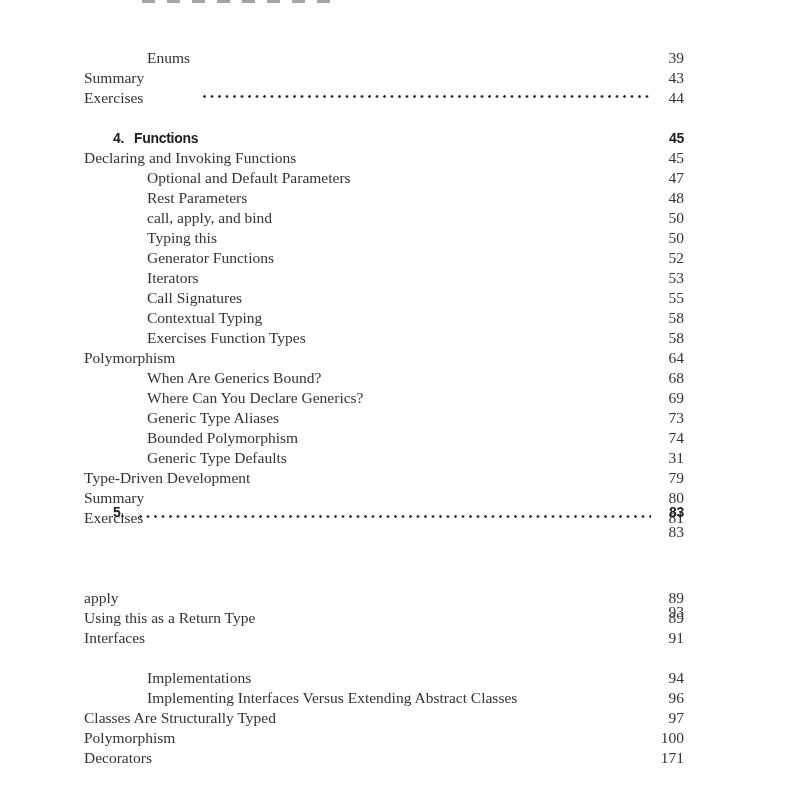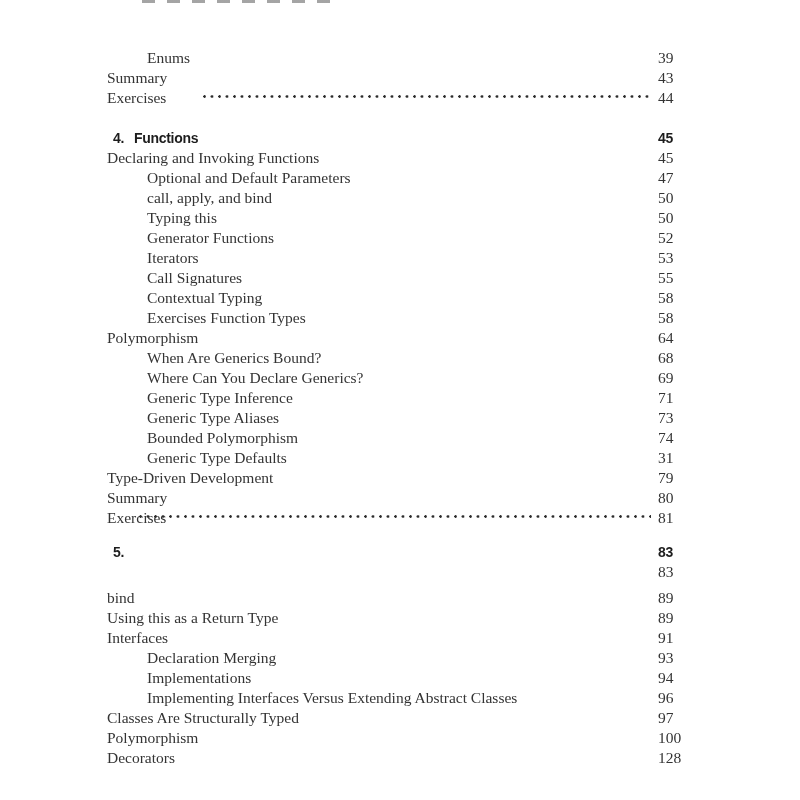--- a/index.html
+++ b/index.html
@@ -36,21 +36,21 @@
     width: 684px;
   }
   .row {
     display: flex;
     align-items: baseline;
     height: 20px;
     line-height: 20px;
     font-size: 15.5px;
     white-space: nowrap;
   }
-  .row.l1 { padding-left: 107px; }
+  .row.l1 { padding-left: 84px; }
   .row.l2 { padding-left: 147px; }
   .row.chapter {
     padding-left: 113px;
     margin-top: 20px;
     font-family: "Liberation Sans", "DejaVu Sans", sans-serif;
     font-weight: 700;
     font-size: 14px;
     letter-spacing: -0.3px;
     color: #1d1d1d;
   }
@@ -68,22 +68,21 @@
     height: 3px;
     align-self: flex-end;
     margin: 0 7px 4px 5px;
     background-image: radial-gradient(circle at 1.5px 1.5px, #2c2c2c 1.05px, rgba(0,0,0,0) 1.55px);
     background-size: 7.5px 3px;
     background-repeat: repeat-x;
   }
   .page-num {
     flex: 0 0 auto;
     min-width: 26px;
-    text-align: left;
-    margin-top: 40px;
+    text-align: right;
   }
 </style>
 </head>
 <body>
 
 <div class="page">
   <div class="top-artifact"></div>
   <div class="toc">
       <div class="row l2">
 
@@ -122,20 +121,27 @@
   </div>
       <div class="row l2">
 
     <span class="label">Optional and Default Parameters</span>
 
     <span class="fill"></span>
     <span class="page-num">47</span>
   </div>
       <div class="row l2">
 
+    <span class="label">Rest Parameters</span>
+
+    <span class="fill"></span>
+    <span class="page-num">48</span>
+  </div>
+      <div class="row l2">
+
     <span class="label">call, apply, and bind</span>
 
     <span class="fill"></span>
     <span class="page-num">50</span>
   </div>
       <div class="row l2">
 
     <span class="label">Typing this</span>
 
     <span class="fill"></span>
@@ -189,27 +195,20 @@
 
     <span class="fill"></span>
     <span class="page-num">68</span>
   </div>
       <div class="row l2">
 
     <span class="label">Where Can You Declare Generics?</span>
 
     <span class="fill"></span>
     <span class="page-num">69</span>
-  </div>
-      <div class="row l2">
-
-    <span class="label">Generic Type Inference</span>
-
-    <span class="fill"></span>
-    <span class="page-num">71</span>
   </div>
       <div class="row l2">
 
     <span class="label">Generic Type Aliases</span>
 
     <span class="fill"></span>
     <span class="page-num">73</span>
   </div>
       <div class="row l2">
 
@@ -253,42 +252,41 @@
     <span class="page-num">83</span>
   </div>
       <div class="row l1">
 
 
     <span class="fill"></span>
     <span class="page-num">83</span>
   </div>
       <div class="row l1">
 
-    <span class="label">bind</span>
+    <span class="label">apply</span>
 
     <span class="fill"></span>
     <span class="page-num">89</span>
   </div>
       <div class="row l1">
 
     <span class="label">Using this as a Return Type</span>
 
     <span class="fill"></span>
     <span class="page-num">89</span>
   </div>
       <div class="row l1">
 
     <span class="label">Interfaces</span>
 
     <span class="fill"></span>
     <span class="page-num">91</span>
   </div>
       <div class="row l2">
 
-    <span class="label">Declaration Merging</span>
 
     <span class="fill"></span>
     <span class="page-num">93</span>
   </div>
       <div class="row l2">
 
     <span class="label">Implementations</span>
 
     <span class="fill"></span>
     <span class="page-num">94</span>
@@ -312,16 +310,16 @@
     <span class="label">Polymorphism</span>
 
     <span class="fill"></span>
     <span class="page-num">100</span>
   </div>
       <div class="row l1">
 
     <span class="label">Decorators</span>
 
     <span class="fill"></span>
-    <span class="page-num">128</span>
+    <span class="page-num">171</span>
   </div>
     </div>
 </div>
 
 </body></html>

